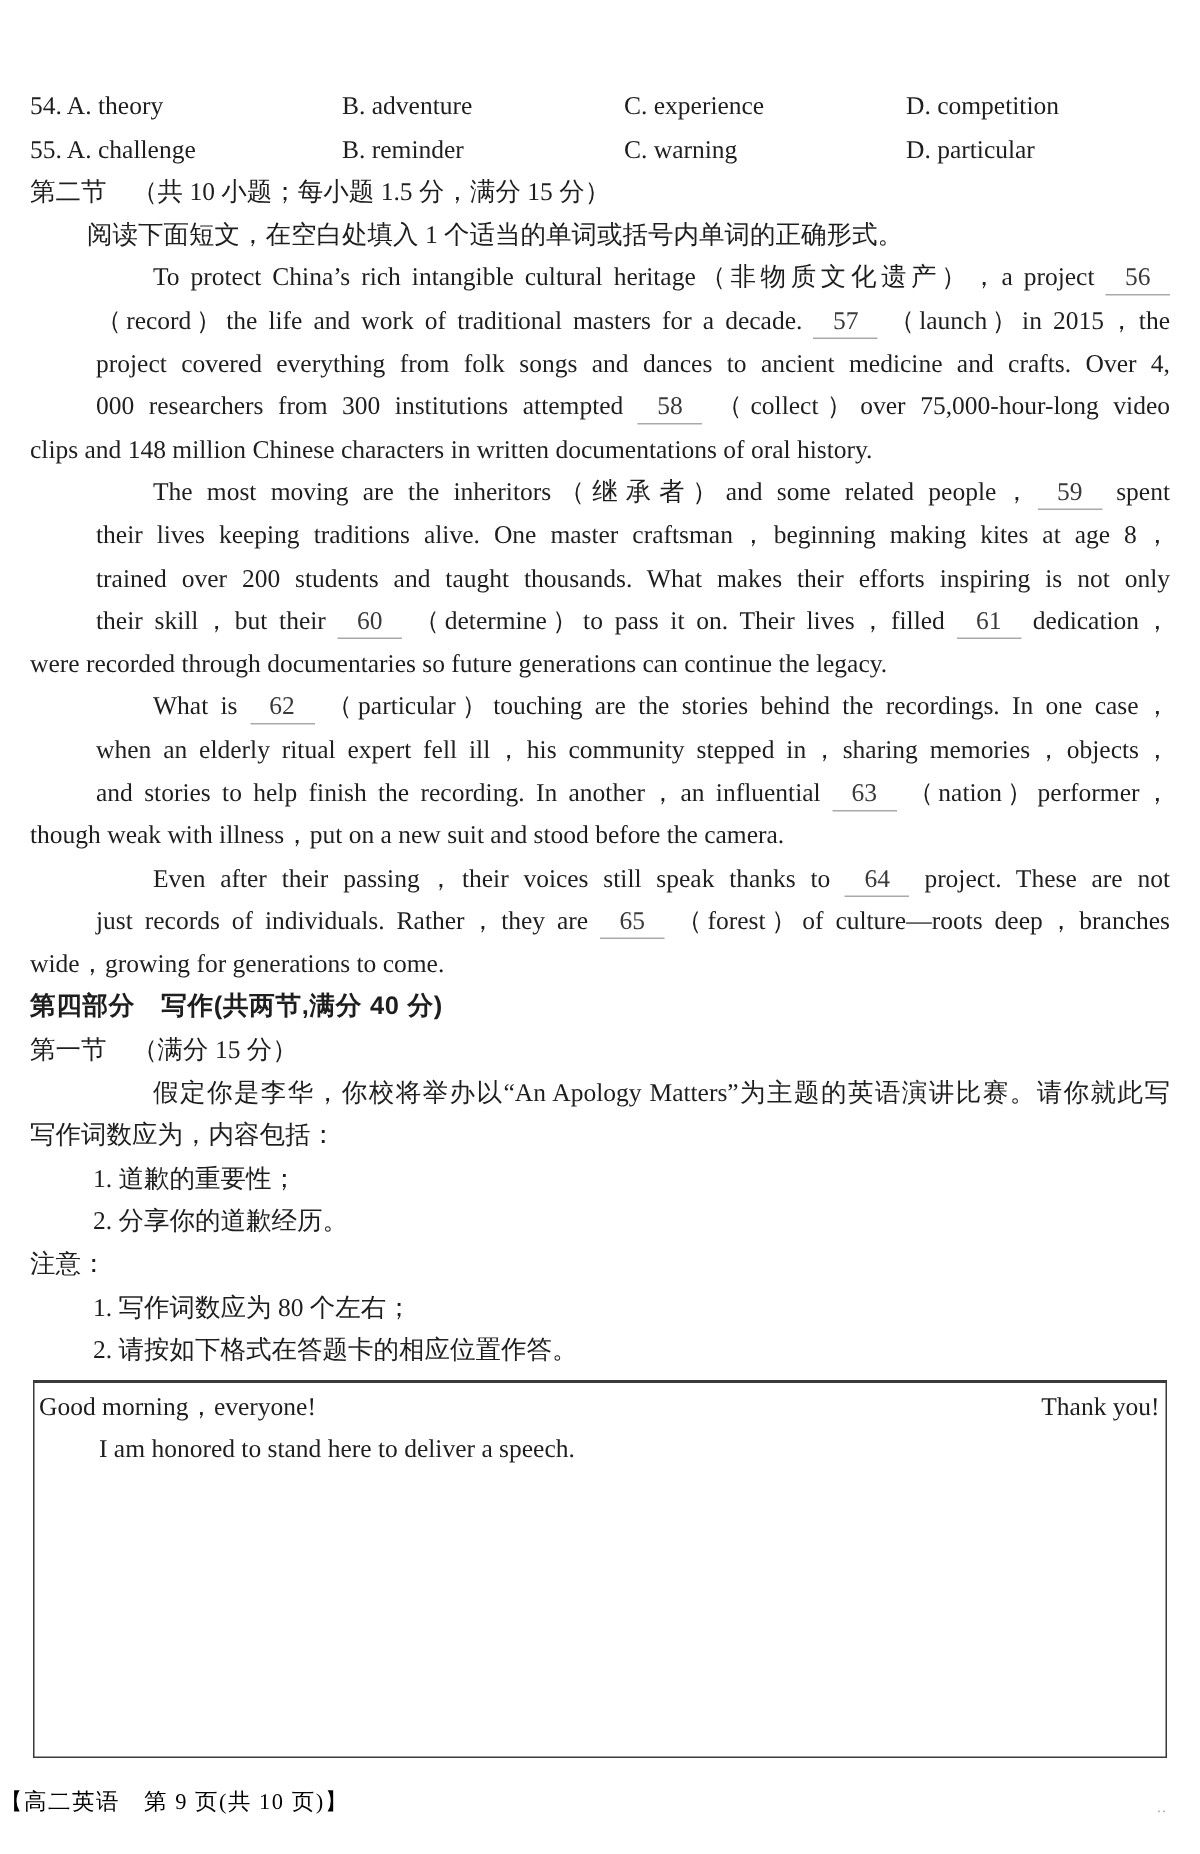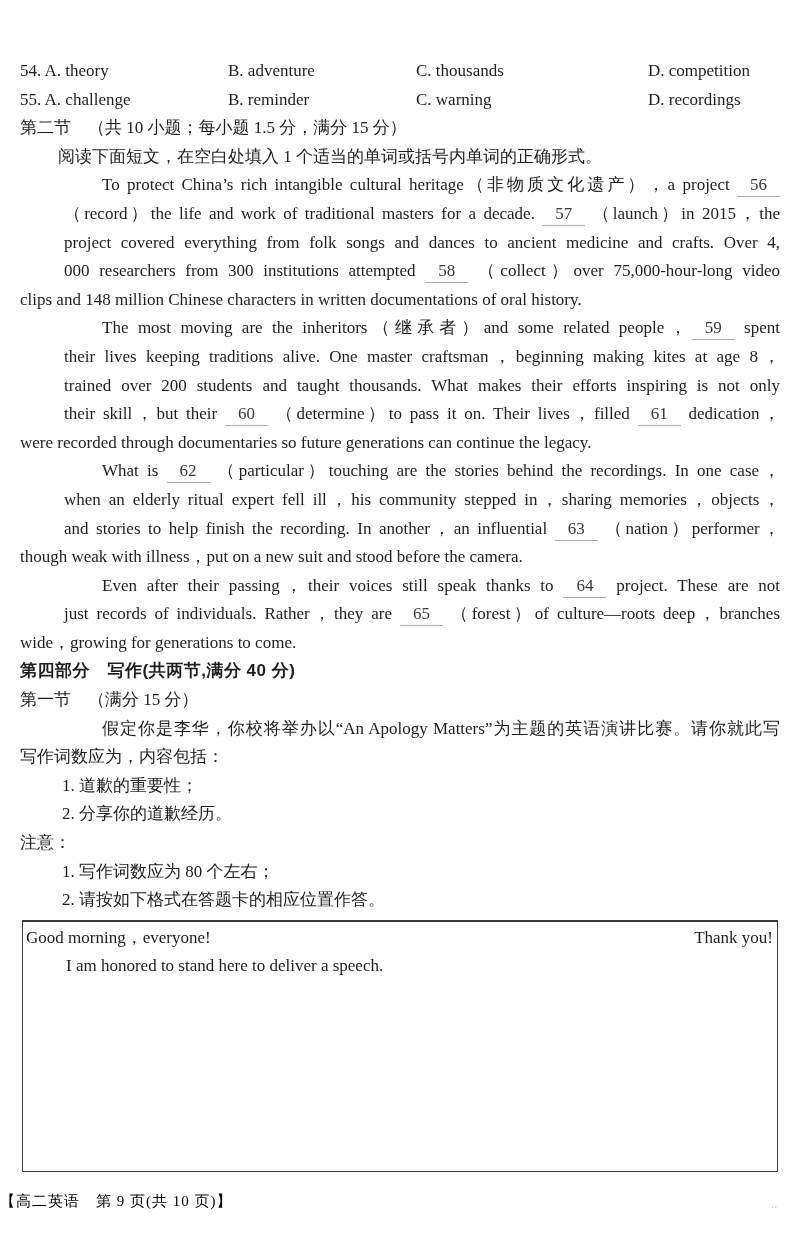--- a/index.html
+++ b/index.html
@@ -15,21 +15,21 @@
     white-space:normal;
     text-align:left;
   }
   .jl{text-align:justify;text-align-last:justify;margin-left:44px;}
   .indent{text-indent:38px;}
   .pt{padding-left:42px;}
   .mcq-row{display:flex;line-height:28.6px;}
   .mcq-cell-a{width:208px;}
   .mcq-cell-b{width:188px;}
   .mcq-cell-c{width:188px;}
-  .mcq-cell-d{flex:1;margin-left:44px;}
+  .mcq-cell-d{flex:1;}
   .sec-header{line-height:28.6px;}
   .part-header{
     line-height:28.6px;
     font-family:"Liberation Sans","DejaVu Sans",sans-serif;
     font-weight:bold;
     letter-spacing:0.5px;
   }
   .blank{
     display:inline-block;
     border-bottom:1.5px solid #a9a9a9;
@@ -65,28 +65,28 @@
 </style>
 </head>
 <body>
 
 <div class="content">
 
   <div>
       <div class="mcq-row">
         <span class="mcq-cell-a">54. A. theory</span>
         <span class="mcq-cell-b">B. adventure</span>
-        <span class="mcq-cell-c">C. thousands</span>
+        <span class="mcq-cell-c">C. experience</span>
         <span class="mcq-cell-d">D. competition</span>
       </div>
       <div class="mcq-row">
         <span class="mcq-cell-a">55. A. challenge</span>
         <span class="mcq-cell-b">B. reminder</span>
         <span class="mcq-cell-c">C. warning</span>
-        <span class="mcq-cell-d">D. recordings</span>
+        <span class="mcq-cell-d">D. particular</span>
       </div>
     </div>
 
   <div class="line sec-header">第二节　（共 10 小题；每小题 1.5 分，满分 15 分）</div>
   <div class="line indent">阅读下面短文，在空白处填入 1 个适当的单词或括号内单词的正确形式。</div>
 
   <div>
       <div class="line indent jl">To protect China’s rich intangible cultural heritage（非物质文化遗产），a project <span class="blank">56</span></div>
       <div class="line jl">（record）the life and work of traditional masters for a decade. <span class="blank">57</span> （launch）in 2015，the</div>
       <div class="line jl">project covered everything from folk songs and dances to ancient medicine and crafts. Over 4,</div>

